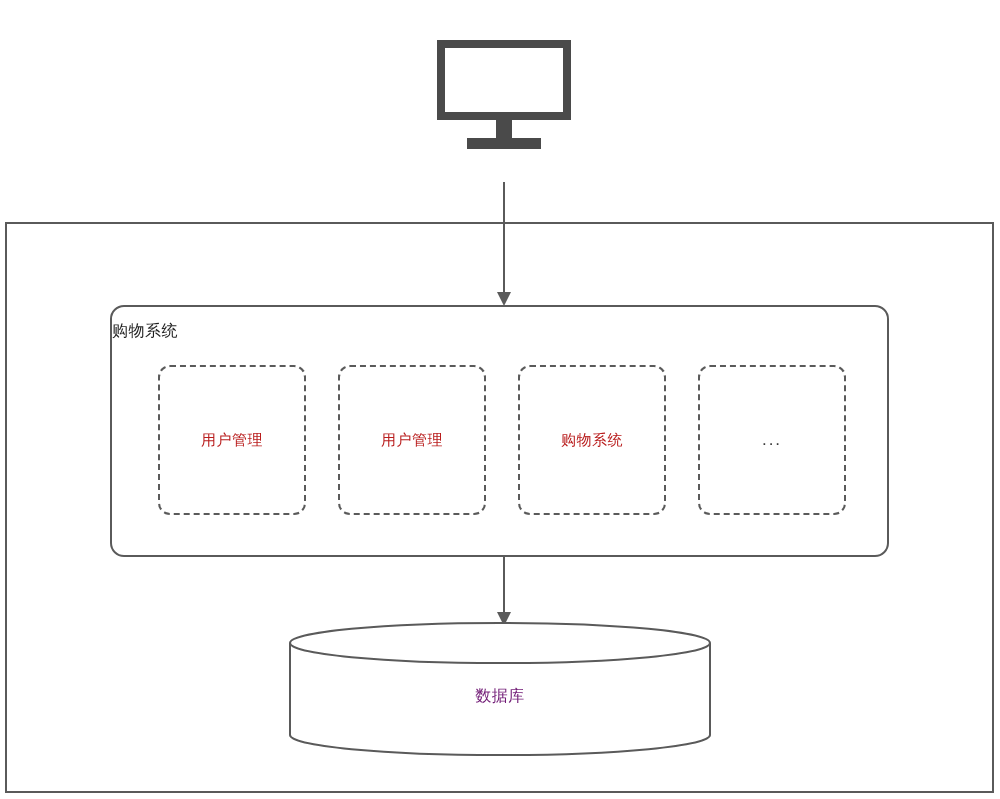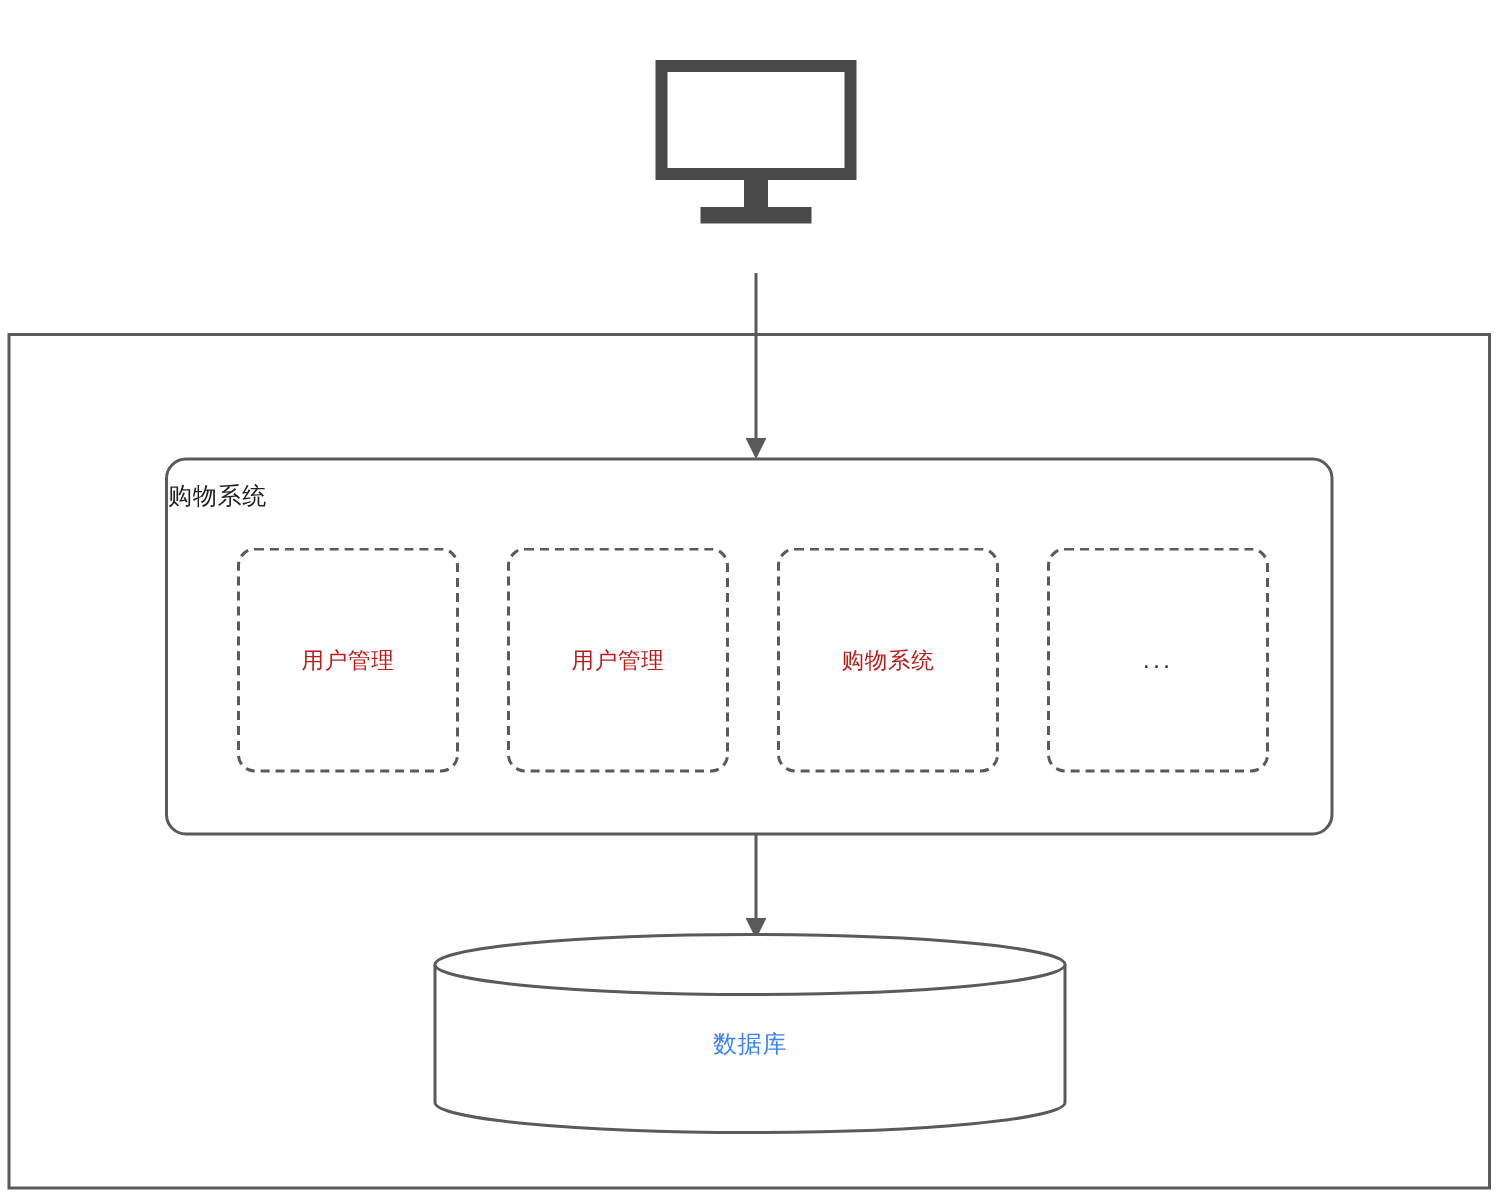--- a/index.html
+++ b/index.html
@@ -180,21 +180,21 @@
     left: 0;
     top: 0;
     width: 100%;
     height: 100%;
     display: flex;
     align-items: center;
     justify-content: center;
     padding-top: 14px;
     box-sizing: border-box;
     font-size: 16px;
-    color: #3b82f6;
+    color: #701a75;
     letter-spacing: 0.5px;
   }
 </style>
 </head>
 <body>
 
 <div id="canvas">
 
   <div class="monitor">
     <div class="monitor-screen"></div>

